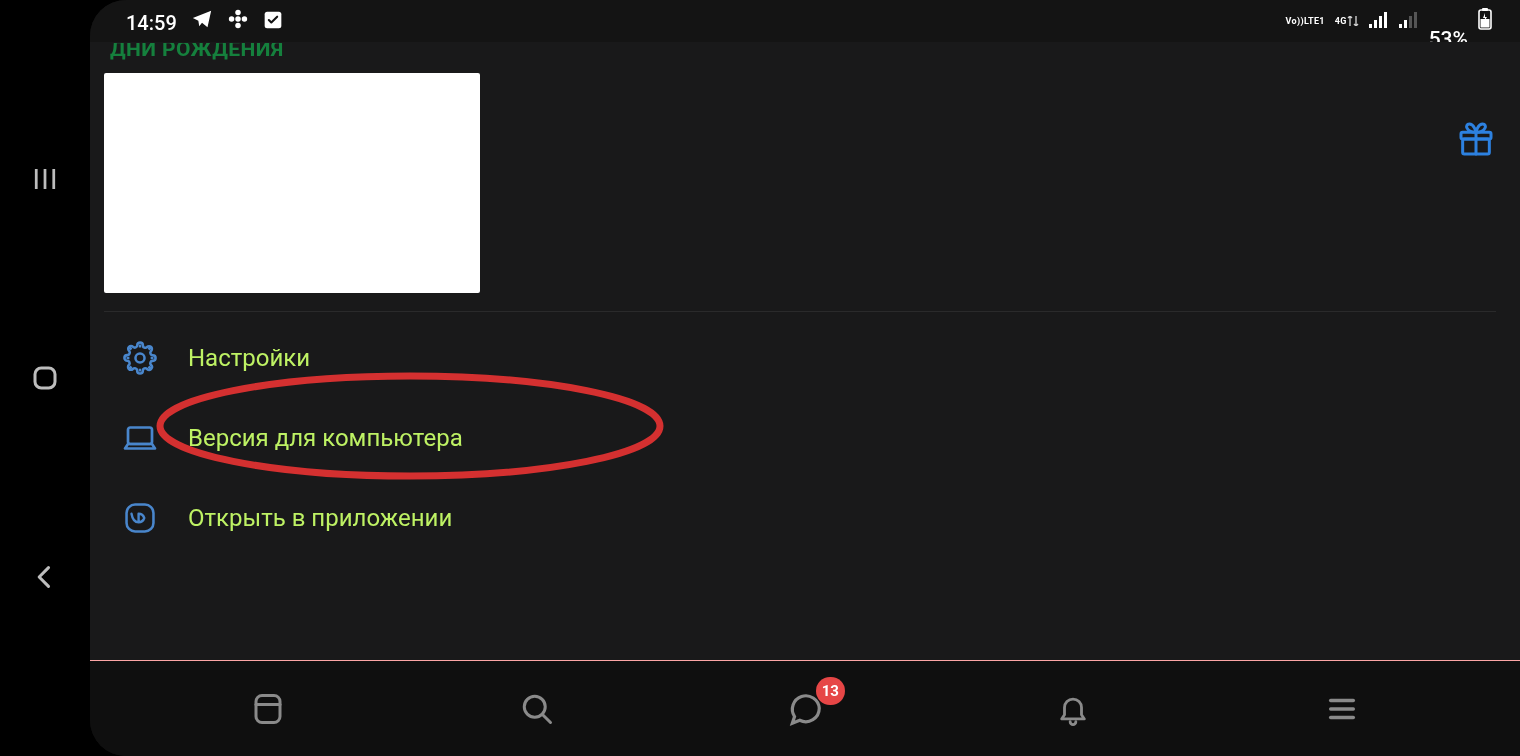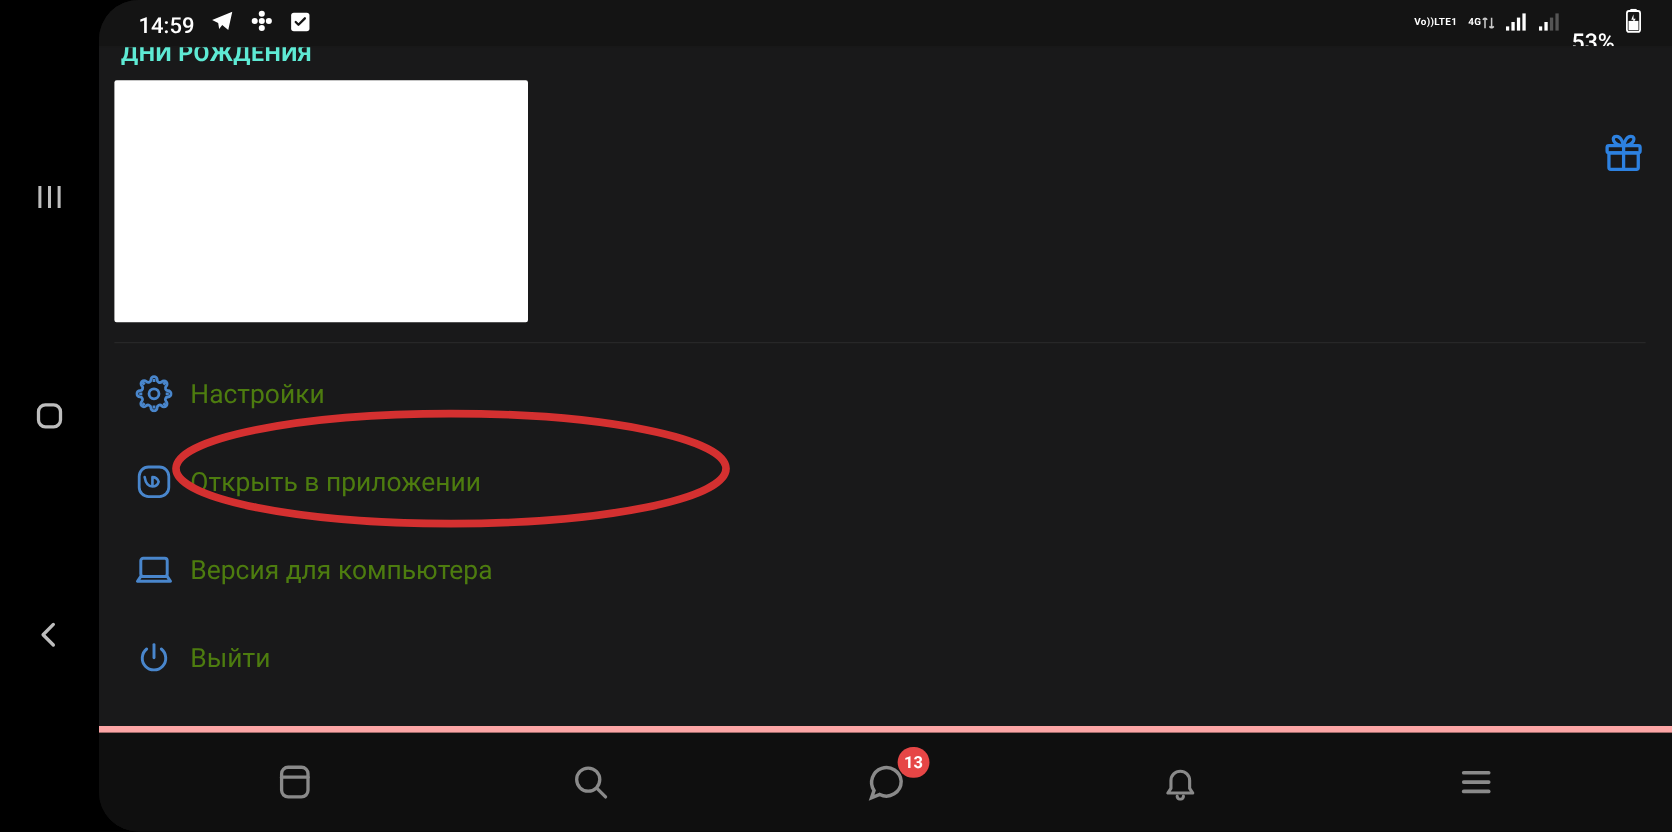--- a/index.html
+++ b/index.html
@@ -32,55 +32,55 @@
   .tiny { font-size: 9px; line-height: 9px; font-weight:700; letter-spacing:0.3px; }
   .stack { display:flex; align-items:center; }
 
   
   .content {
     position: absolute; left: 0; right: 0; top: 42px; bottom: 96px;
     background: #19191a; padding: 0 24px 0 14px; border-top: 1px solid #19191a;
     overflow: hidden;
   }
   .section-header {
-    font-size: 21px; font-weight: 700; color: #5eead4; letter-spacing: 0.4px;
+    font-size: 21px; font-weight: 700; color: #15803d; letter-spacing: 0.4px;
     margin: 0 0 6px 6px; white-space: nowrap; overflow:hidden;
     position: relative; top: -6px;
   }
 
   .birthday-row {
     display:flex; align-items:flex-start; justify-content:space-between;
     padding-bottom: 18px; border-bottom: 1px solid #2a2a2b;
   }
   .white-card {
     width: 376px; height: 220px; background: #fff; border-radius: 2px;
   }
   .gift { color: #2d81e0; }
 
   .menu { padding-top: 6px; }
   .menu-item {
-    display:flex; align-items:center; gap: 15px;
-    padding: 22px 10px 22px 18px; font-size: 24px; color: #4d7c0f;
+    display:flex; align-items:center; gap: 30px;
+    padding: 22px 10px 22px 18px; font-size: 24px; color: #bef264;
     cursor: pointer;
   }
   .menu-icon { width: 36px; height: 36px; display:flex; align-items:center; justify-content:center; color:#4986cc; flex-shrink:0; }
   .menu-icon svg { display:block; }
 
   
   .annot {
     position:absolute; left: 62px; top: 324px; width: 530px; height: 118px;
     pointer-events:none;
   }
   .annot svg { width:100%; height:100%; display:block; }
 
   
   .bottom-nav {
     position:absolute; left:0; right:0; bottom:0; height:96px;
     background:#0f0f0f; display:flex; align-items:center; justify-content:space-around;
-    padding: 0 44px; border-top: 6px solid #fca5a5;
+    padding: 0 44px; border-top: 1px solid #fca5a5;
   }
   .nav-btn { color:#8a8a8a; position:relative; width:52px; height:52px; display:flex; align-items:center; justify-content:center; }
   .badge {
     position:absolute; top:-6px; right:-14px; min-width:28px; height:28px; padding:0 6px;
     background:#e64646; color:#fff; font-size:15px; font-weight:700;
     border-radius:14px; display:flex; align-items:center; justify-content:center;
   }
 </style>
 </head>
 <body>
@@ -195,47 +195,38 @@
               <path d="M12 2.5v2M12 19.5v2M4.5 12h-2M21.5 12h-2M6 6l-1.4-1.4M19.4 19.4L18 18M18 6l1.4-1.4M4.6 19.4L6 18"></path>
               <path d="M12 3a9 9 0 0 1 0 18a9 9 0 0 1 0-18" stroke-dasharray="3 3.4" stroke-width="3" opacity="0"></path>
               <path d="M19.4 15a1.7 1.7 0 0 0 .34 1.87l.06.06a2 2 0 1 1-2.83 2.83l-.06-.06a1.7 1.7 0 0 0-1.87-.34 1.7 1.7 0 0 0-1.03 1.56V21a2 2 0 0 1-4 0v-.09a1.7 1.7 0 0 0-1.11-1.56 1.7 1.7 0 0 0-1.87.34l-.06.06a2 2 0 1 1-2.83-2.83l.06-.06a1.7 1.7 0 0 0 .34-1.87 1.7 1.7 0 0 0-1.56-1.03H3a2 2 0 0 1 0-4h.09a1.7 1.7 0 0 0 1.56-1.11 1.7 1.7 0 0 0-.34-1.87l-.06-.06a2 2 0 1 1 2.83-2.83l.06.06a1.7 1.7 0 0 0 1.87.34h0a1.7 1.7 0 0 0 1.03-1.56V3a2 2 0 0 1 4 0v.09a1.7 1.7 0 0 0 1.03 1.56 1.7 1.7 0 0 0 1.87-.34l.06-.06a2 2 0 1 1 2.83 2.83l-.06.06a1.7 1.7 0 0 0-.34 1.87v0a1.7 1.7 0 0 0 1.56 1.03H21a2 2 0 0 1 0 4h-.09a1.7 1.7 0 0 0-1.56 1.03z"></path>
             </svg>
         </span>
         <span>Настройки</span>
       </div>
 
       <div class="menu-item">
         <span class="menu-icon">
+          <svg width="36" height="36" viewBox="0 0 24 24" fill="none" stroke="currentColor" stroke-width="1.8" stroke-linejoin="round">
+              <rect x="4" y="5" width="16" height="11" rx="1.5"></rect>
+              <path d="M2 19h20l-2-3H4z"></path>
+            </svg>
+        </span>
+        <span>Версия для компьютера</span>
+      </div>
+
+      <div class="menu-item">
+        <span class="menu-icon">
           <svg width="34" height="34" viewBox="0 0 24 24" fill="none" stroke="currentColor" stroke-width="1.8">
               <rect x="2.5" y="2.5" width="19" height="19" rx="6"></rect>
               <path d="M6 9c.5 3 2 6 5 6v-6m0 6c2 0 3.5-1.5 4-3m-4-3c2 0 3.5 1.5 4 3" stroke-width="1.7" stroke-linecap="round"></path>
             </svg>
         </span>
         <span>Открыть в приложении</span>
       </div>
 
-      <div class="menu-item">
-        <span class="menu-icon">
-          <svg width="36" height="36" viewBox="0 0 24 24" fill="none" stroke="currentColor" stroke-width="1.8" stroke-linejoin="round">
-              <rect x="4" y="5" width="16" height="11" rx="1.5"></rect>
-              <path d="M2 19h20l-2-3H4z"></path>
-            </svg>
-        </span>
-        <span>Версия для компьютера</span>
-      </div>
-
-      <div class="menu-item">
-        <span class="menu-icon">
-          <svg width="32" height="32" viewBox="0 0 24 24" fill="none" stroke="currentColor" stroke-width="2" stroke-linecap="round">
-              <path d="M12 3v9"></path>
-              <path d="M7 6a8 8 0 1 0 10 0"></path>
-            </svg>
-        </span>
-        <span>Выйти</span>
-      </div>
 
     </div>
 
     <div class="annot">
       <svg viewBox="0 0 530 118">
           <ellipse cx="258" cy="59" rx="250" ry="50" fill="none" stroke="#d43030" stroke-width="7"></ellipse>
         </svg>
     </div>
 
   </div>

